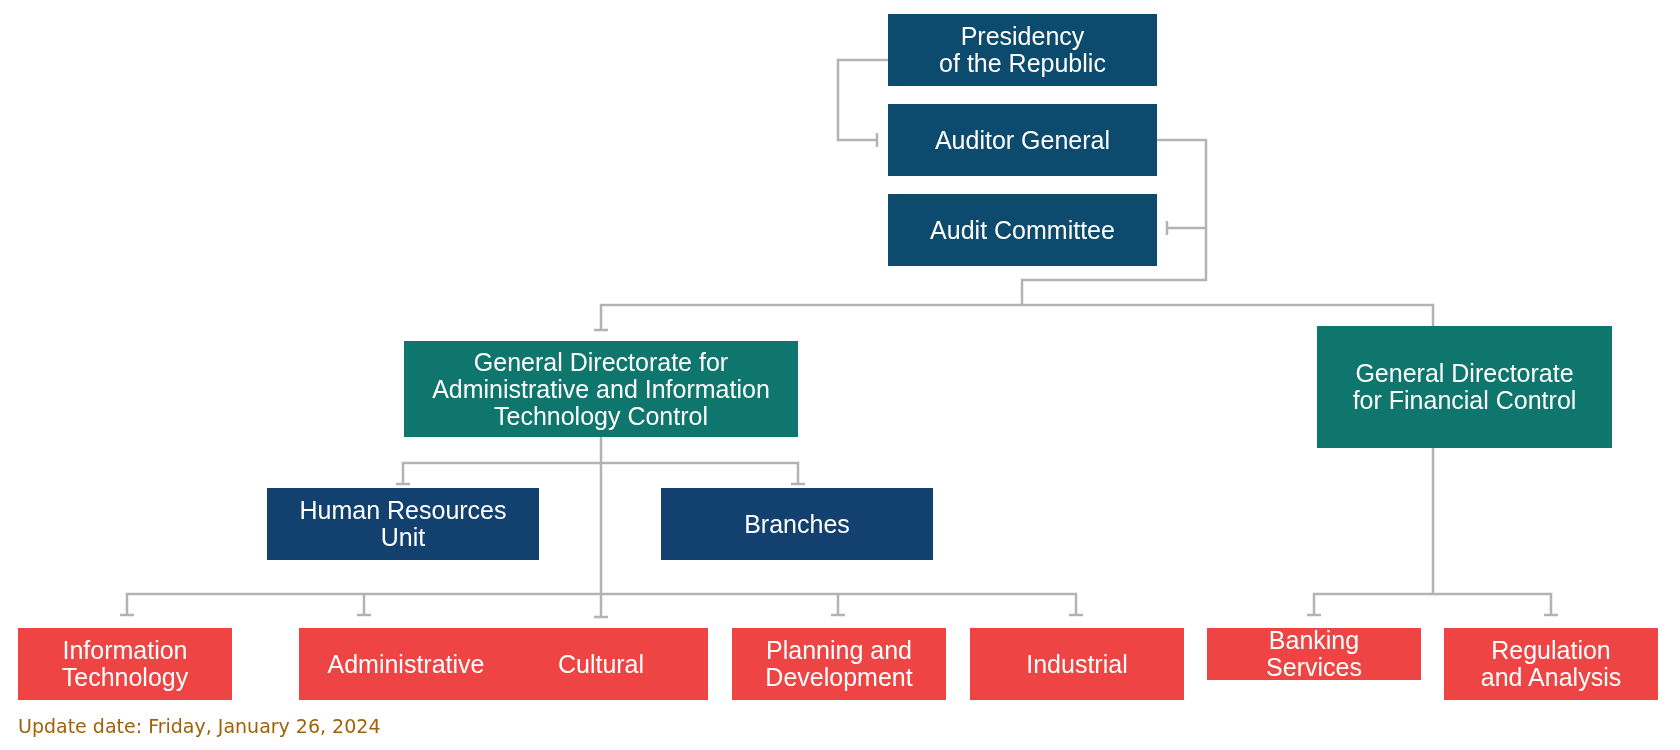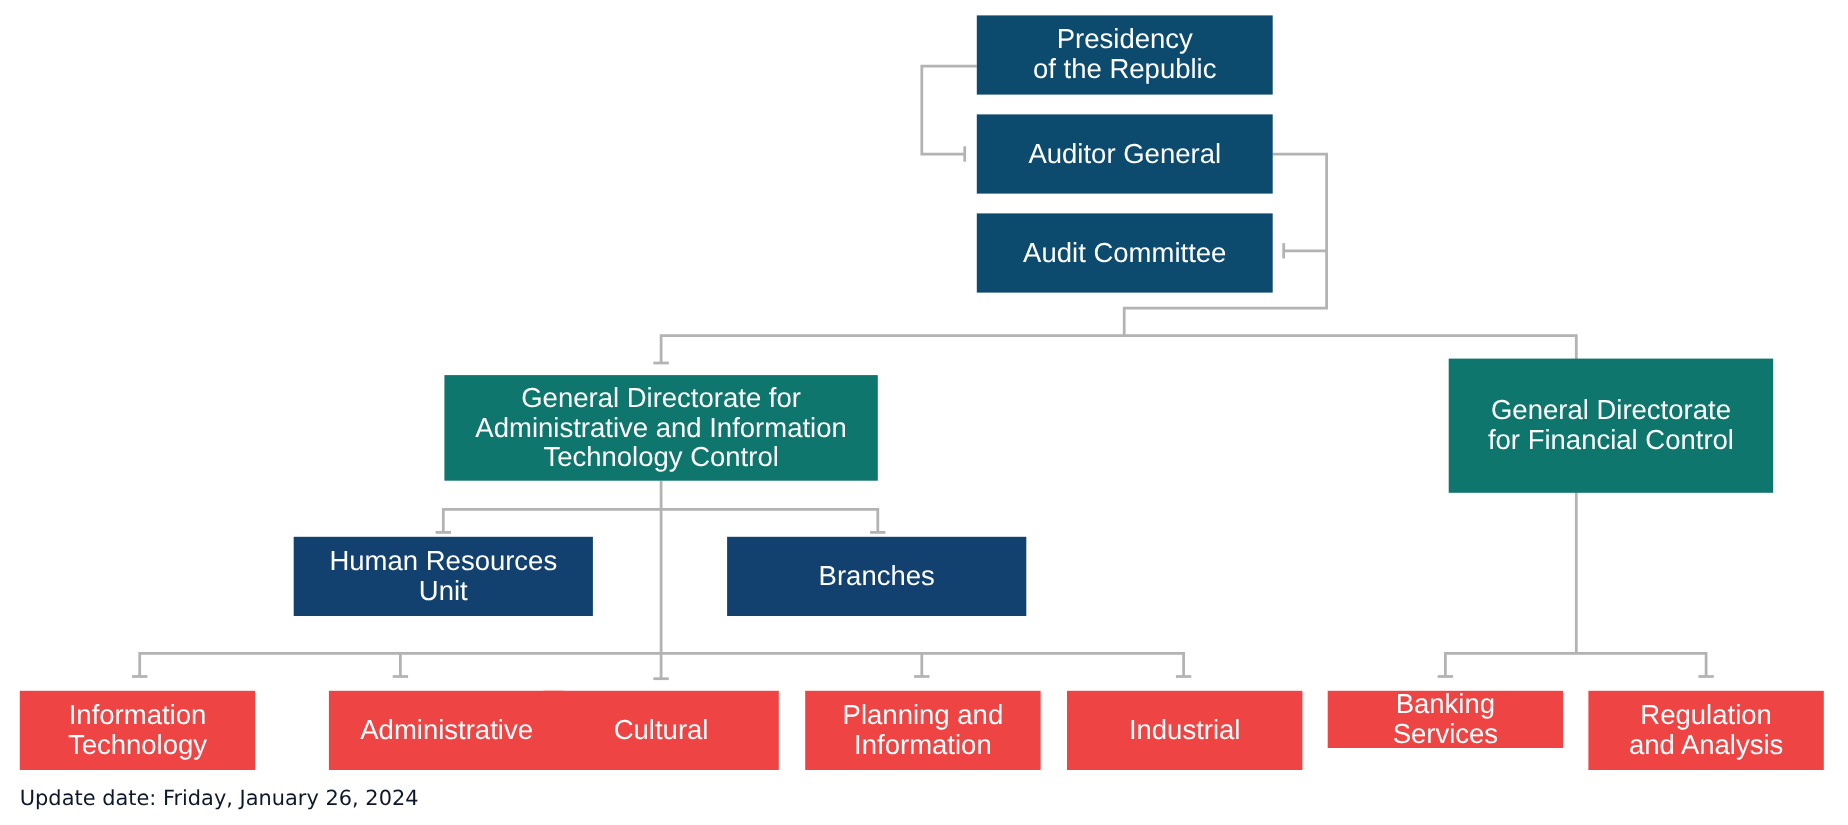--- a/index.html
+++ b/index.html
@@ -7,21 +7,21 @@
          font-family: "Liberation Sans", "DejaVu Sans", sans-serif; }
   .node { position: absolute; box-sizing: border-box; display: flex; align-items: center;
           justify-content: center; text-align: center; color: #ffffff; font-size: 25px;
           line-height: 27px; white-space: pre-line; }
   .n-dark { background: #0c4a6e; }
   .n-gray { background: #0f766e; }
   .n-navy { background: #12406f; }
   .n-blue { background: #ef4444; }
   svg.links { position: absolute; left: 0; top: 0; }
   svg.links path, svg.links line { stroke: #b3b3b3; stroke-width: 2.5; fill: none; }
-  .footer { position: absolute; left: 18px; top: 715px; font-size: 19px; color: #0f172a;
+  .footer { position: absolute; left: 18px; top: 715px; font-size: 19px; color: #a16207;
             font-family: "DejaVu Sans", sans-serif; }
 </style>
 </head>
 <body>
 
 <svg class="links" width="1680" height="750">
 
   <path d="M888 60 H838 V140 H877"></path>
   <line x1="877" y1="133" x2="877" y2="147"></line>
 
@@ -66,20 +66,20 @@
 
 <div class="node n-navy" style="left:267px;top:488px;width:272px;height:72px;">Human Resources
 Unit</div>
 <div class="node n-navy" style="left:661px;top:488px;width:272px;height:72px;">Branches</div>
 
 <div class="node n-blue" style="left:18px;top:628px;width:214px;height:72px;">Information
 Technology</div>
 <div class="node n-blue" style="left:256px;top:628px;width:214px;height:72px;margin-left:43px;">Administrative</div>
 <div class="node n-blue" style="left:494px;top:628px;width:214px;height:72px;">Cultural</div>
 <div class="node n-blue" style="left:732px;top:628px;width:214px;height:72px;">Planning and
-Information</div>
+Development</div>
 <div class="node n-blue" style="left:970px;top:628px;width:214px;height:72px;text-align:right;">Industrial</div>
 <div class="node n-blue" style="left:1207px;top:628px;width:214px;height:52px;">Banking
 Services</div>
 <div class="node n-blue" style="left:1444px;top:628px;width:214px;height:72px;">Regulation
 and Analysis</div>
 
 <div class="footer">Update date: Friday, January 26, 2024</div>
 
 </body></html>

